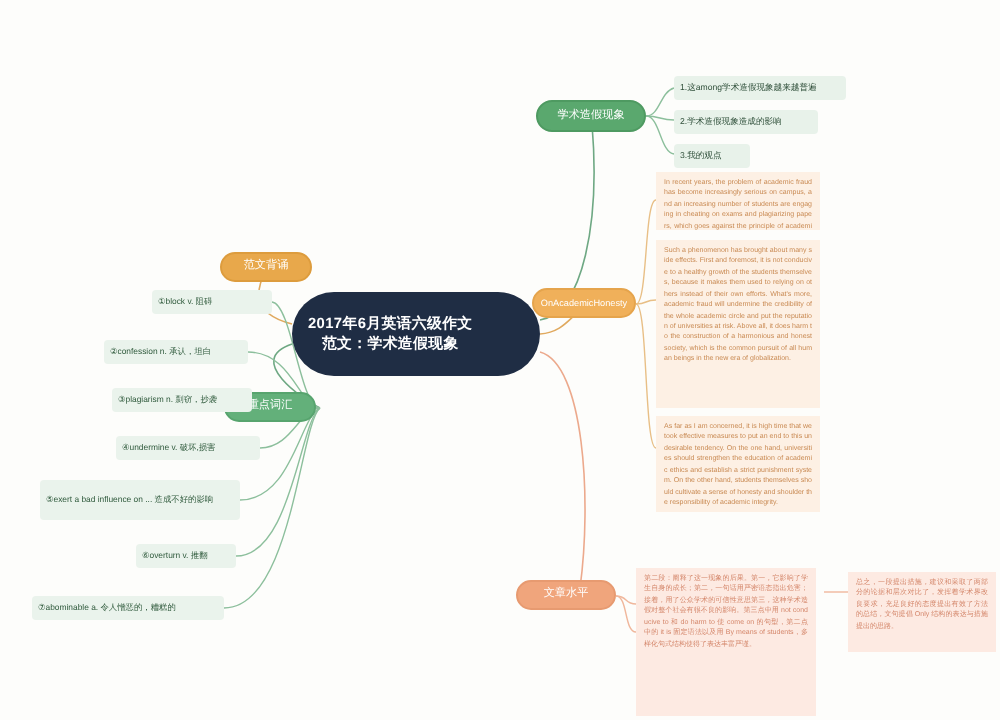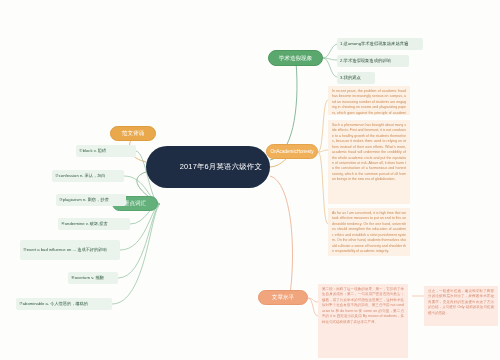--- a/index.html
+++ b/index.html
@@ -12,24 +12,25 @@
   #canvas{position:absolute;inset:0;width:500px;height:360px;}
   svg.links{position:absolute;left:0;top:0;width:500px;height:360px;pointer-events:none;}
 
   .node{position:absolute;box-sizing:border-box;}
 
   
   .central{
     left:146px;top:146px;width:124px;height:42px;
     background:#1f2d44;border-radius:21px;
     color:#ffffff;
-    display:flex;align-items:center;justify-content:flex-end;
+    display:flex;align-items:center;justify-content:flex-start;
     text-align:center;line-height:1.35;
     font-size:7.4px;letter-spacing:.2px;
     padding:0 8px;
+    font-weight:bold;
   }
   .central span{display:block;}
 
   
   .pill{
     border-radius:9px;
     display:flex;align-items:center;justify-content:center;
     text-align:center;
     font-size:5.6px;line-height:1.2;
     padding:0 5px;
@@ -109,20 +110,21 @@
     <path d="M160 204 C 150 204, 146 200, 126 200" fill="none" stroke="#8cbf9c" stroke-width="0.7"></path>
     <path d="M160 204 C 150 204, 146 224, 130 224" fill="none" stroke="#8cbf9c" stroke-width="0.7"></path>
     <path d="M160 204 C 150 208, 146 250, 120 250" fill="none" stroke="#8cbf9c" stroke-width="0.7"></path>
     <path d="M160 204 C 150 210, 146 278, 118 278" fill="none" stroke="#8cbf9c" stroke-width="0.7"></path>
     <path d="M160 204 C 150 212, 146 304, 112 304" fill="none" stroke="#8cbf9c" stroke-width="0.7"></path>
   </svg>
 
   <div class="node central">
     <div>
       <span>2017年6月英语六级作文</span>
+      <span>范文：学术造假现象</span>
     </div>
   </div>
 
   <div class="node pill pill-green" style="left:268px;top:50px;width:55px;height:16px;">学术造假现象</div>
 
   <div class="node chip chip-green" style="left:337px;top:38px;width:86px;height:12px;">1.这among学术造假现象越来越普遍</div>
   <div class="node chip chip-green" style="left:337px;top:55px;width:72px;height:12px;">2.学术造假现象造成的影响</div>
   <div class="node chip chip-green" style="left:337px;top:72px;width:38px;height:12px;">3.我的观点</div>
 
   <div class="node pill pill-orange-lt" style="left:266px;top:144px;width:52px;height:15px;font-size:4.6px;">OnAcademicHonesty</div>

